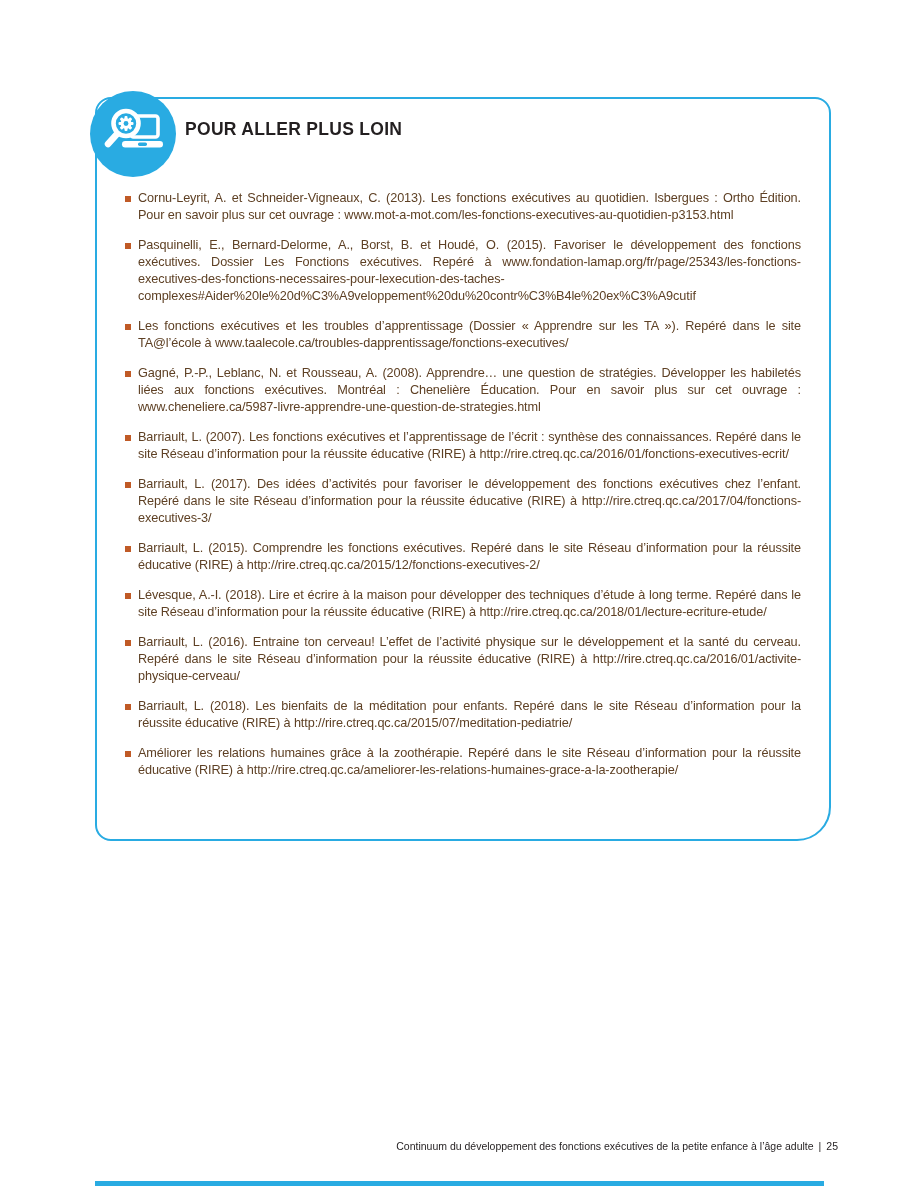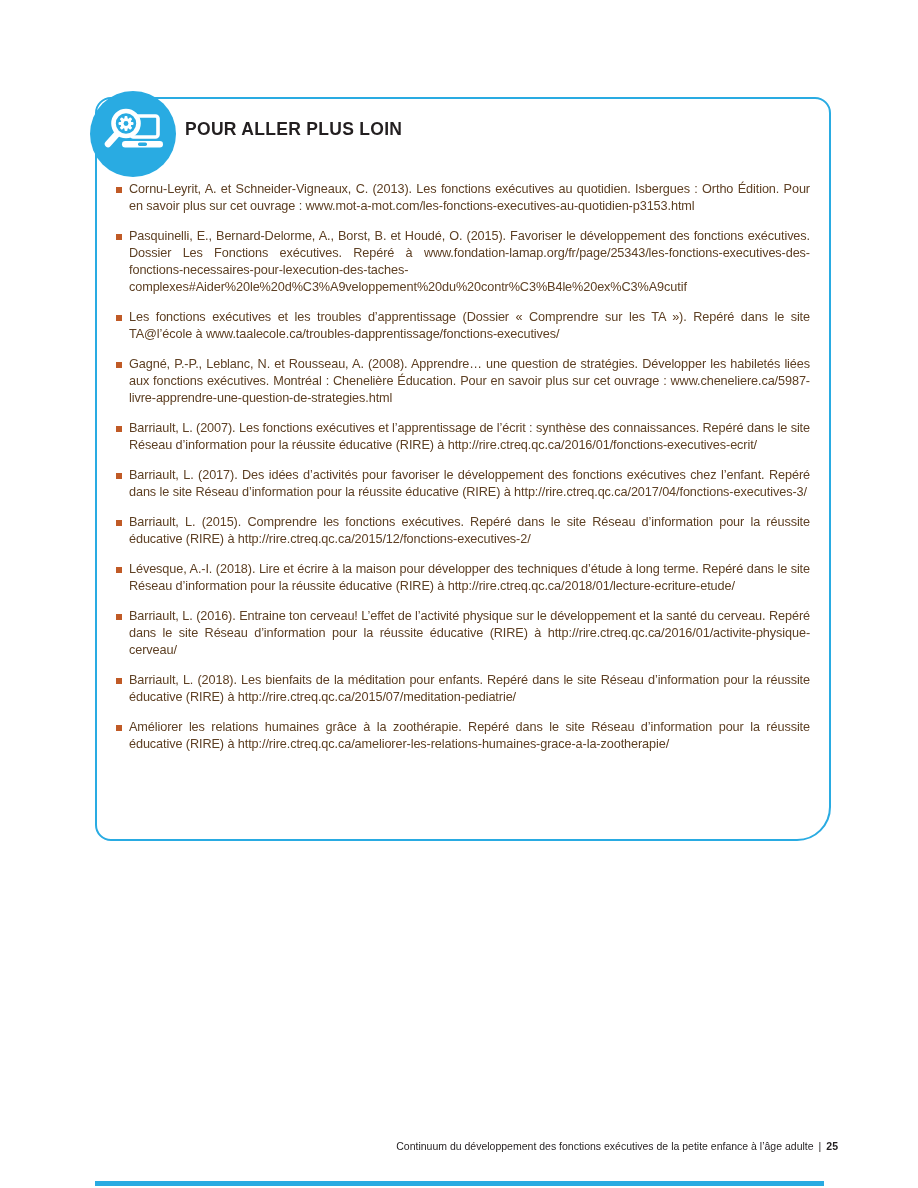--- a/index.html
+++ b/index.html
@@ -40,21 +40,21 @@
     left: 88px;
     top: 20px;
     margin: 0;
     font-size: 17.5px;
     font-weight: bold;
     letter-spacing: 0.3px;
     color: var(--title, #231f20);
   }
   
   .reference-list {
-    margin: 0;
+    margin: 9px;
     padding: 0;
     list-style: none;
   }
   .reference {
     position: relative;
     padding-left: 13px;
     margin: 0 0 13px 0;
     font-size: 12.7px;
     line-height: 17px;
     letter-spacing: -0.1px;
@@ -75,21 +75,21 @@
   
   .footer {
     position: absolute;
     right: 80px;
     top: 1140px;
     font-size: 10.5px;
     color: var(--title, #231f20);
     white-space: nowrap;
   }
   .footer .sep { margin: 0 5px; }
-  .footer .pagenum { font-weight: bold; text-align: center; }
+  .footer .pagenum { font-weight: normal; text-align: center; }
   
   .bottom-bar {
     position: absolute;
     left: 95px;
     top: 1181px;
     width: 729px;
     height: 5px;
     background: var(--accent, #29abe2);
   }
 </style>
@@ -122,21 +122,21 @@
         </g>
         <circle cx="36" cy="32.5" r="2.4" fill="#29abe2"></circle>
       </svg>
     </div>
 
     <h1 class="box-title">POUR ALLER PLUS LOIN</h1>
 
     <ul class="reference-list">
         <li class="reference"><span class="bullet"></span><span>Cornu-Leyrit, A. et Schneider-Vigneaux, C. (2013). Les fonctions exécutives au quotidien. Isbergues : Ortho Édition. Pour en savoir plus sur cet ouvrage : </span><span>www.mot-a-mot.com/les-fonctions-executives-au-quotidien-p3153.html</span></li>
         <li class="reference"><span class="bullet"></span><span>Pasquinelli, E., Bernard-Delorme, A., Borst, B. et Houdé, O. (2015). Favoriser le développement des fonctions exécutives. </span><span class="it">Dossier Les Fonctions exécutives</span><span>. Repéré à </span><span>www.fondation-lamap.org/fr/page/25343/les-fonctions-executives-des-fonctions-necessaires-pour-lexecution-des-taches-complexes#Aider%20le%20d%C3%A9veloppement%20du%20contr%C3%B4le%20ex%C3%A9cutif</span></li>
-        <li class="reference"><span class="bullet"></span><span>Les fonctions exécutives et les troubles d’apprentissage (Dossier « Comprendre sur les TA »). Repéré dans le site </span><span class="it">TA@l’école</span><span> à </span><span>www.taalecole.ca/troubles-dapprentissage/fonctions-executives/</span></li>
+        <li class="reference"><span class="bullet"></span><span>Les fonctions exécutives et les troubles d’apprentissage (Dossier « Apprendre sur les TA »). Repéré dans le site </span><span class="it">TA@l’école</span><span> à </span><span>www.taalecole.ca/troubles-dapprentissage/fonctions-executives/</span></li>
         <li class="reference"><span class="bullet"></span><span>Gagné, P.-P., Leblanc, N. et Rousseau, A. (2008). </span><span class="it">Apprendre… une question de stratégies. Développer les habiletés liées aux fonctions exécutives. Montréal : Chenelière Éducation</span><span>. Pour en savoir plus sur cet ouvrage : </span><span>www.cheneliere.ca/5987-livre-apprendre-une-question-de-strategies.html</span></li>
         <li class="reference"><span class="bullet"></span><span>Barriault, L. (2007). Les fonctions exécutives et l’apprentissage de l’écrit : synthèse des connaissances. Repéré dans le site </span><span class="it">Réseau d’information pour la réussite éducative (RIRE)</span><span> à </span><span>http://rire.ctreq.qc.ca/2016/01/fonctions-executives-ecrit/</span></li>
         <li class="reference"><span class="bullet"></span><span>Barriault, L. (2017). Des idées d’activités pour favoriser le développement des fonctions exécutives chez l’enfant. Repéré dans le site </span><span class="it">Réseau d’information pour la réussite éducative (RIRE)</span><span> à </span><span>http://rire.ctreq.qc.ca/2017/04/fonctions-executives-3/</span></li>
         <li class="reference"><span class="bullet"></span><span>Barriault, L. (2015). Comprendre les fonctions exécutives. Repéré dans le site </span><span class="it">Réseau d’information pour la réussite éducative (RIRE)</span><span> à </span><span>http://rire.ctreq.qc.ca/2015/12/fonctions-executives-2/</span></li>
         <li class="reference"><span class="bullet"></span><span>Lévesque, A.-I. (2018). Lire et écrire à la maison pour développer des techniques d’étude à long terme. Repéré dans le site </span><span class="it">Réseau d’information pour la réussite éducative (RIRE)</span><span> à </span><span>http://rire.ctreq.qc.ca/2018/01/lecture-ecriture-etude/</span></li>
         <li class="reference"><span class="bullet"></span><span>Barriault, L. (2016). Entraine ton cerveau! L’effet de l’activité physique sur le développement et la santé du cerveau. Repéré dans le site </span><span class="it">Réseau d’information pour la réussite éducative (RIRE)</span><span> à </span><span>http://rire.ctreq.qc.ca/2016/01/activite-physique-cerveau/</span></li>
         <li class="reference"><span class="bullet"></span><span>Barriault, L. (2018). Les bienfaits de la méditation pour enfants. Repéré dans le site </span><span class="it">Réseau d’information pour la réussite éducative (RIRE)</span><span> à </span><span>http://rire.ctreq.qc.ca/2015/07/meditation-pediatrie/</span></li>
         <li class="reference"><span class="bullet"></span><span>Améliorer les relations humaines grâce à la zoothérapie. Repéré dans le site </span><span class="it">Réseau d’information pour la réussite éducative (RIRE)</span><span> à </span><span>http://rire.ctreq.qc.ca/ameliorer-les-relations-humaines-grace-a-la-zootherapie/</span></li>
       </ul>
 

